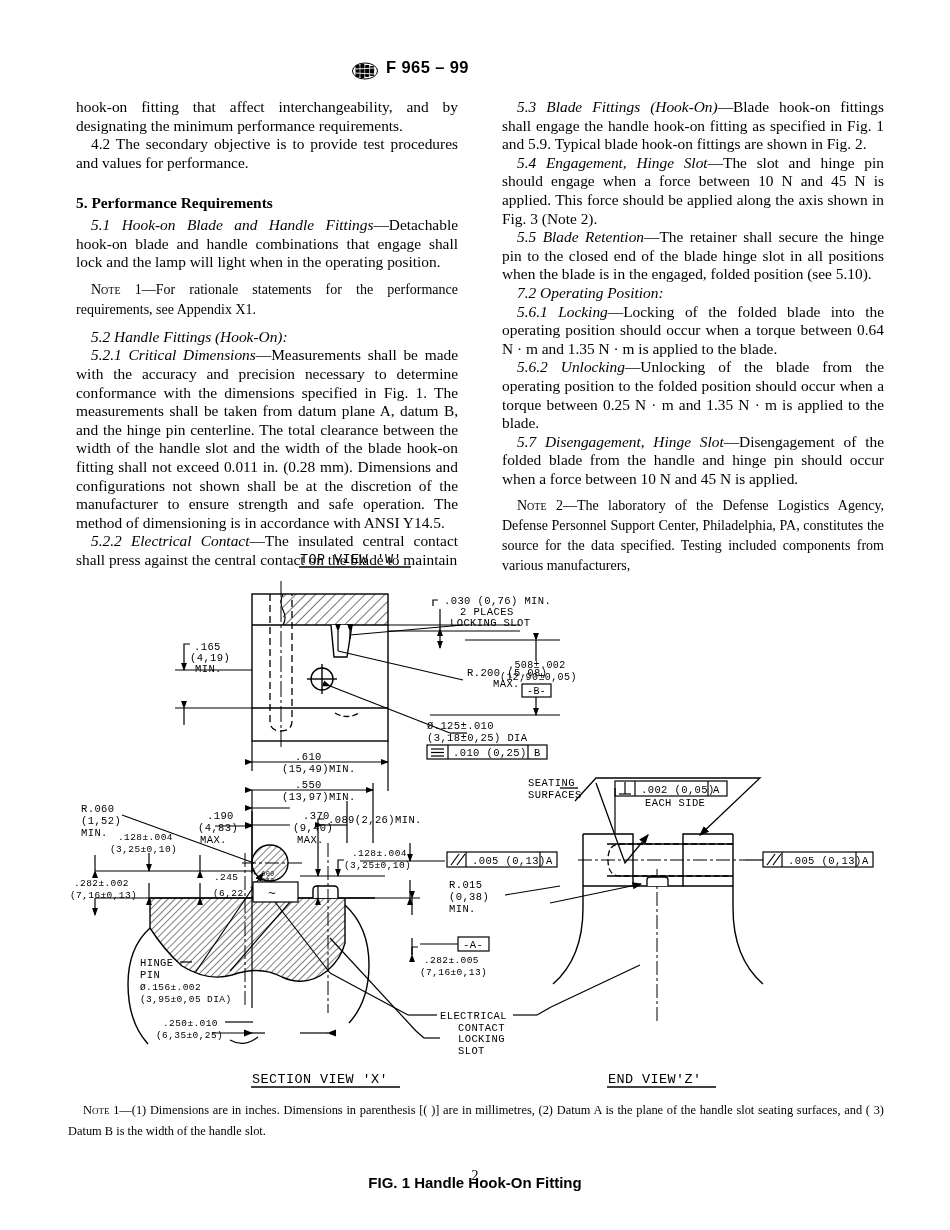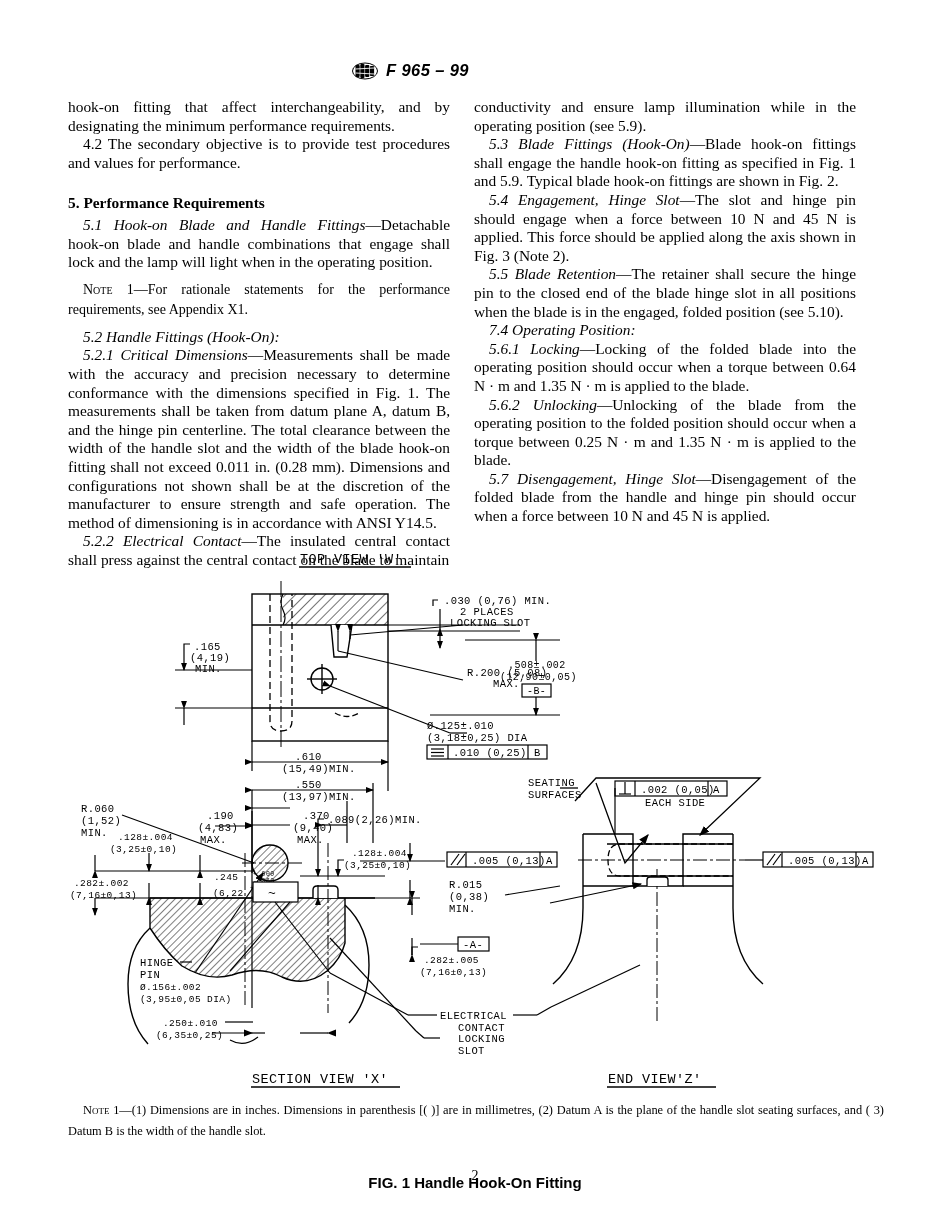--- a/index.html
+++ b/index.html
@@ -5,27 +5,27 @@
   html,body{margin:0;padding:0;}
   body{
     width:950px;height:1230px;background:#ffffff;
     font-family:"Liberation Serif", serif;
     color:#000;position:relative;overflow:hidden;
   }
   .page{position:absolute;inset:0;}
 
   
   .header{position:absolute;top:58px;left:0;width:821px;text-align:center;
-          display:flex;align-items:flex-end;justify-content:center;gap:8px;font-style:italic;}
+          display:flex;align-items:flex-start;justify-content:center;gap:8px;}
   .astm-logo{width:26px;height:22px;display:inline-block;position:relative;top:2px;}
   .doc-num{font-family:"Liberation Sans",sans-serif;font-weight:bold;font-size:16.5px;letter-spacing:0.4px;}
 
   
-  .cols{position:absolute;top:98px;left:68px;width:816px;
-        display:flex;gap:24px;}
+  .cols{position:absolute;top:98px;left:76px;width:816px;
+        display:flex;gap:44px;}
   .col{width:382px;}
   p{margin:0;font-size:15.4px;line-height:18.6px;text-align:justify;
     text-justify:inter-word;hyphens:manual;}
   p.indent{text-indent:15px;}
   .sec-head{font-weight:bold;font-size:15.4px;line-height:18.6px;margin:22px 0 3px 0;}
   .note{font-size:14px;line-height:20px;text-align:justify;margin:8px 0 8px 0;text-indent:15px;}
   .note .nlabel{font-variant:small-caps;}
   em{font-style:italic;}
 
   
@@ -70,28 +70,28 @@
       <p class="indent">4.2 The secondary objective is to provide test procedures and values for performance.</p>
       <div class="sec-head">5.  Performance Requirements</div>
       <p class="indent"><em>5.1 Hook-on Blade and Handle Fittings</em><span>—Detachable hook-on blade and handle combinations that engage shall lock and the lamp will light when in the operating position.</span></p>
       <div class="note"><span class="nlabel">Note 1</span><span>—For rationale statements for the performance requirements, see Appendix X1.</span></div>
       <p class="indent"><em>5.2 Handle Fittings (Hook-On):</em></p>
       <p class="indent"><em>5.2.1 Critical Dimensions</em><span>—Measurements shall be made with the accuracy and precision necessary to determine conformance with the dimensions specified in Fig. 1. The measurements shall be taken from datum plane A, datum B, and the hinge pin centerline. The total clearance between the width of the handle slot and the width of the blade hook-on fitting shall not exceed 0.011 in. (0.28 mm). Dimensions and configurations not shown shall be at the discretion of the manufacturer to ensure strength and safe operation. The method of dimensioning is in accordance with ANSI Y14.5.</span></p>
       <p class="indent"><em>5.2.2 Electrical Contact</em><span>—The insulated central contact shall press against the central contact on the blade to maintain</span></p>
     </div>
 
     <div class="col">
-      <p>conductivity and ensure lamp illumination while in the operating position (see 5.9).</p>
       <p class="indent"><em>5.3 Blade Fittings (Hook-On)</em><span>—Blade hook-on fittings shall engage the handle hook-on fitting as specified in Fig. 1 and 5.9. Typical blade hook-on fittings are shown in Fig. 2.</span></p>
       <p class="indent"><em>5.4 Engagement, Hinge Slot</em><span>—The slot and hinge pin should engage when a force between 10 N and 45 N is applied. This force should be applied along the axis shown in Fig. 3 (Note 2).</span></p>
       <p class="indent"><em>5.5 Blade Retention</em><span>—The retainer shall secure the hinge pin to the closed end of the blade hinge slot in all positions when the blade is in the engaged, folded position (see 5.10).</span></p>
-      <p class="indent"><em>7.4 Operating Position:</em></p>
+      <p class="indent"><em>7.2 Operating Position:</em></p>
       <p class="indent"><em>5.6.1 Locking</em><span>—Locking of the folded blade into the operating position should occur when a torque between 0.64 N · m and 1.35 N · m is applied to the blade.</span></p>
       <p class="indent"><em>5.6.2 Unlocking</em><span>—Unlocking of the blade from the operating position to the folded position should occur when a torque between 0.25 N · m and 1.35 N · m is applied to the blade.</span></p>
       <p class="indent"><em>5.7 Disengagement, Hinge Slot</em><span>—Disengagement of the folded blade from the handle and hinge pin should occur when a force between 10 N and 45 N is applied.</span></p>
+      <div class="note"><span class="nlabel">Note 2</span><span>—The laboratory of the Defense Logistics Agency, Defense Personnel Support Center, Philadelphia, PA, constitutes the source for the data specified. Testing included components from various manufacturers,</span></div>
     </div>
   </div>
 
   <div class="figure">
     <svg class="fig-svg" width="950" height="570" viewBox="0 0 950 570">
       <defs>
         <marker id="ar" markerWidth="8" markerHeight="8" refX="7" refY="3" orient="auto">
           <path d="M0,0 L8,3 L0,6 z" fill="#000"></path>
         </marker>
         <marker id="arS" markerWidth="7" markerHeight="7" refX="6.2" refY="2.6" orient="auto">

